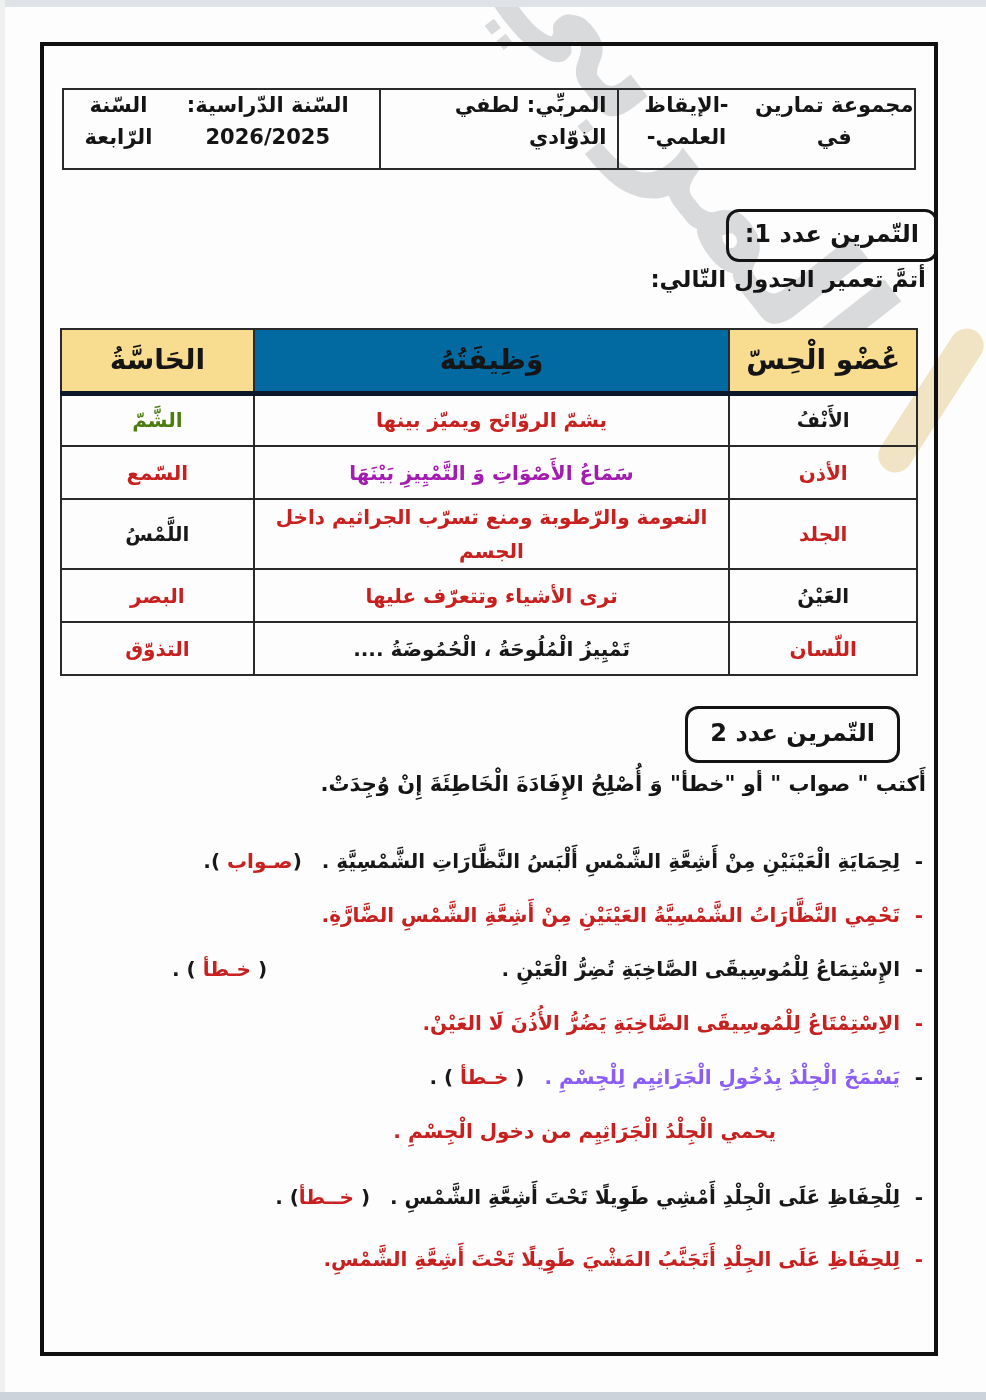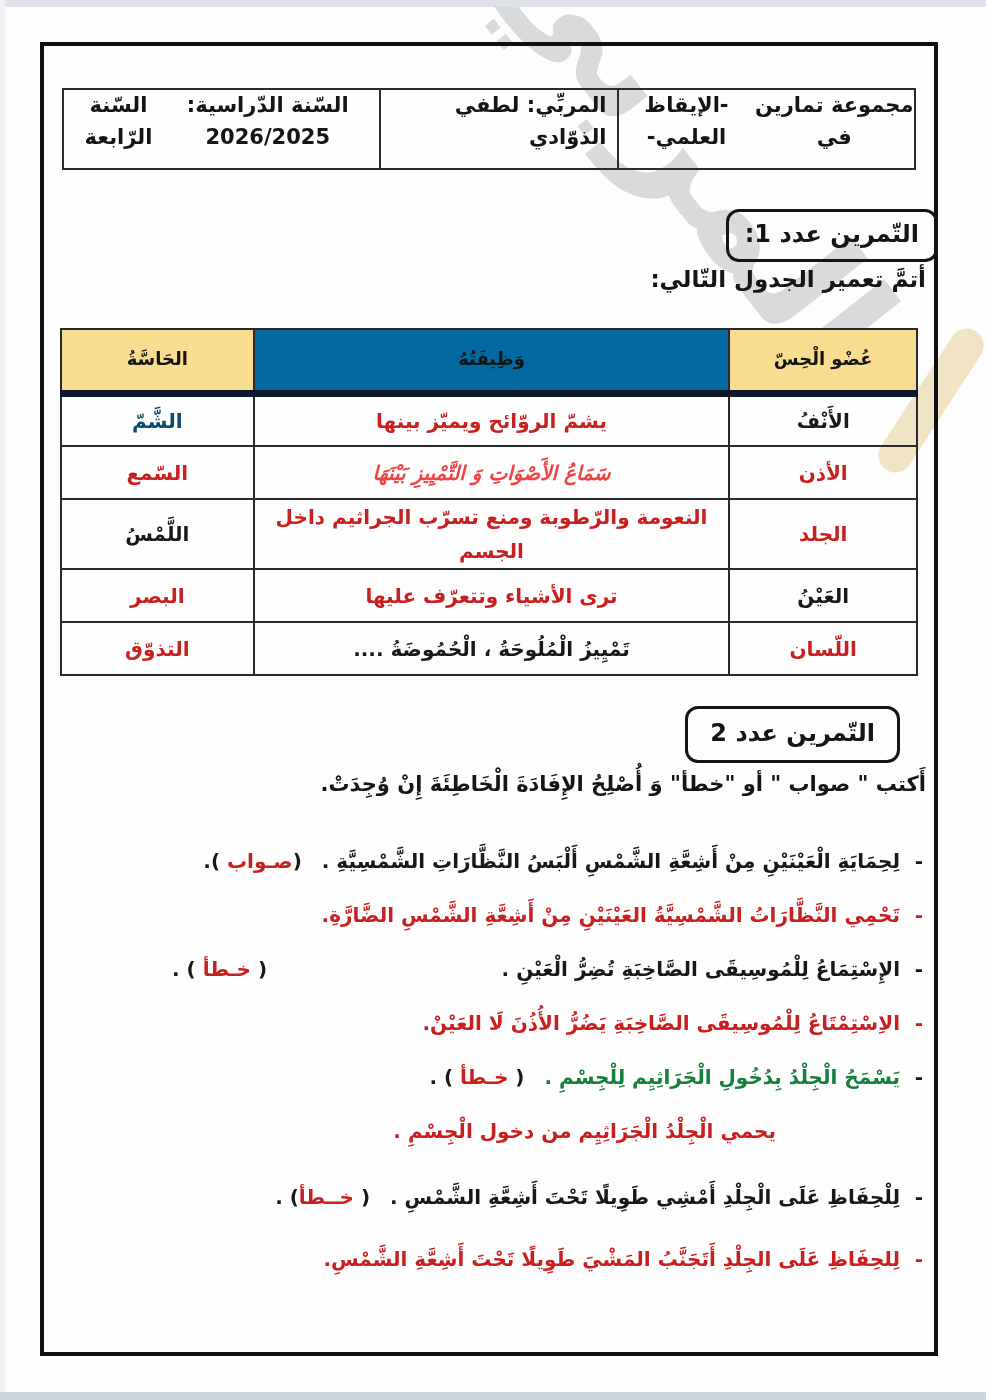--- a/index.html
+++ b/index.html
@@ -60,22 +60,22 @@
 
   table.senses {
     position:absolute; top:282px; right:16px; width:858px;
     border-collapse:collapse; direction:rtl;
   }
   table.senses th, table.senses td {
     border:2px solid #2a2a2a; text-align:center; vertical-align:middle;
     font-weight:bold; line-height:1.7;
   }
   table.senses th {
-    height:64px; font-size:18px; color:#151515;
-    border-bottom:7px solid #0f172a;
+    height:64px; font-size:28px; color:#151515;
+    border-bottom:5px solid #0f172a;
   }
   table.senses td { height:53px; font-size:20px; background:transparent; }
   .col-organ { width:188px; } .col-func { width:477px; } .col-sense { width:193px; }
 
   .statements {
     position:absolute; top:788px; right:8px; left:8px;
     display:flex; flex-direction:column; z-index:2;
   }
   .statement-row {
     min-height:54px; display:flex; direction:rtl; align-items:center;
@@ -124,25 +124,25 @@
       <tr>
         <th class="col-organ" style="background: rgb(248, 220, 144);">عُضْو الْحِسّ</th>
         <th class="col-func" style="background: #0369a1;">وَظِيفَتُهُ</th>
         <th class="col-sense" style="background: rgb(248, 220, 144);">الحَاسَّةُ</th>
       </tr>
     </thead>
     <tbody id="senses-body">
         <tr>
           <td style="color: rgb(24, 24, 24);">الأَنْفُ</td>
           <td style="color: rgb(200, 31, 31);">يشمّ الروّائح ويميّز بينها</td>
-          <td style="color: #0c4a6e;">الشَّمّ</td>
+          <td style="color: #4d7c0f;">الشَّمّ</td>
         </tr>
         <tr>
           <td style="color: rgb(200, 31, 31);">الأذن</td>
-          <td style="color: #ef4444; font-style: italic;">سَمَاعُ الأَصْوَاتِ وَ التَّمْيِيزِ بَيْنَهَا</td>
+          <td style="color: #a21caf;">سَمَاعُ الأَصْوَاتِ وَ التَّمْيِيزِ بَيْنَهَا</td>
           <td style="color: rgb(200, 31, 31);">السّمع</td>
         </tr>
         <tr>
           <td style="color: rgb(200, 31, 31);">الجلد</td>
           <td style="color: rgb(200, 31, 31); border-radius: 15px;">النعومة والرّطوبة ومنع تسرّب الجراثيم داخل الجسم</td>
           <td style="color: rgb(24, 24, 24);">اللَّمْسُ</td>
         </tr>
         <tr>
           <td style="color: rgb(24, 24, 24);">العَيْنُ</td>
           <td style="color: rgb(200, 31, 31);">ترى الأشياء وتتعرّف عليها</td>
@@ -184,21 +184,21 @@
       </div>
       <div class="statement-row">
         <span style="display: flex; gap: 12px; align-items: center;">
           <span class="bullet" style="color: rgb(200, 31, 31);">-</span>
           <span style="color: rgb(200, 31, 31); text-align: center;">الاِسْتِمْتَاعُ لِلْمُوسِيقَى الصَّاخِبَةِ يَضُرُّ الأُذُنَ لَا العَيْنْ.</span>
         </span>
       </div>
       <div class="statement-row">
         <span style="display: flex; gap: 12px; align-items: center;">
           <span class="bullet" style="color: rgb(24, 24, 24);">-</span>
-          <span style="color: #15803d;">يَسْمَحُ الْجِلْدُ بِدُخُولِ الْجَرَاثِيِم لِلْجِسْمِ .</span>
+          <span style="color: #8b5cf6;">يَسْمَحُ الْجِلْدُ بِدُخُولِ الْجَرَاثِيِم لِلْجِسْمِ .</span>
         </span>
         <span class="verdict"><span style="color: rgb(24, 24, 24);">( </span><span style="color: rgb(200, 31, 31);">خـطأ</span><span style="color: rgb(24, 24, 24);"> ) .</span></span>
       </div>
       <div class="statement-row">
         <span style="display: flex; gap: 12px; align-items: center;">
           <span style="color: rgb(200, 31, 31);">يحمي الْجِلْدُ الْجَرَاثِيِم  من دخول الْجِسْمِ .</span>
         </span>
       </div>
       <div class="statement-row">
         <span style="display: flex; gap: 12px; align-items: center;">

